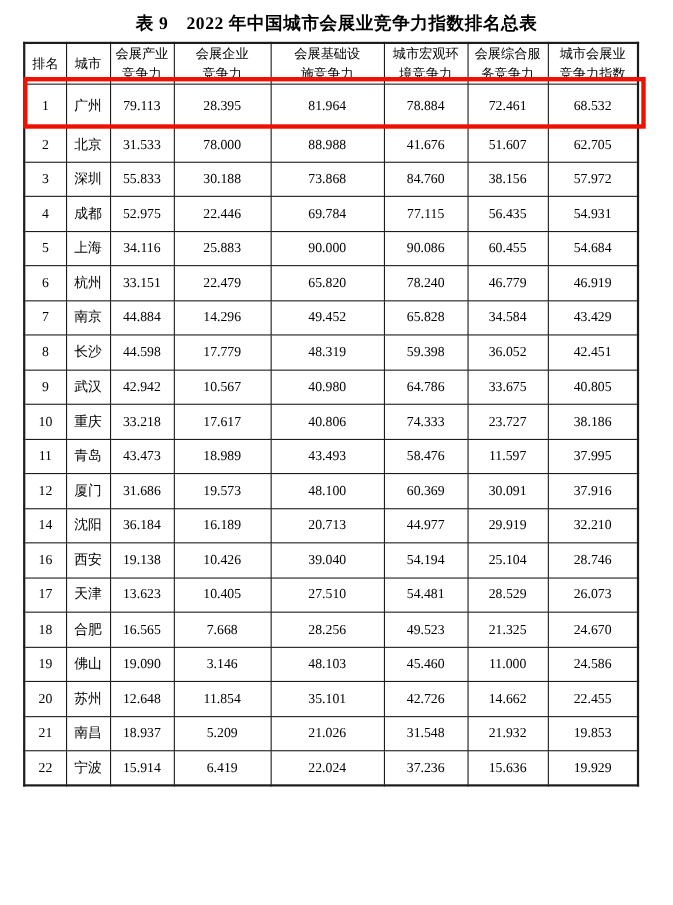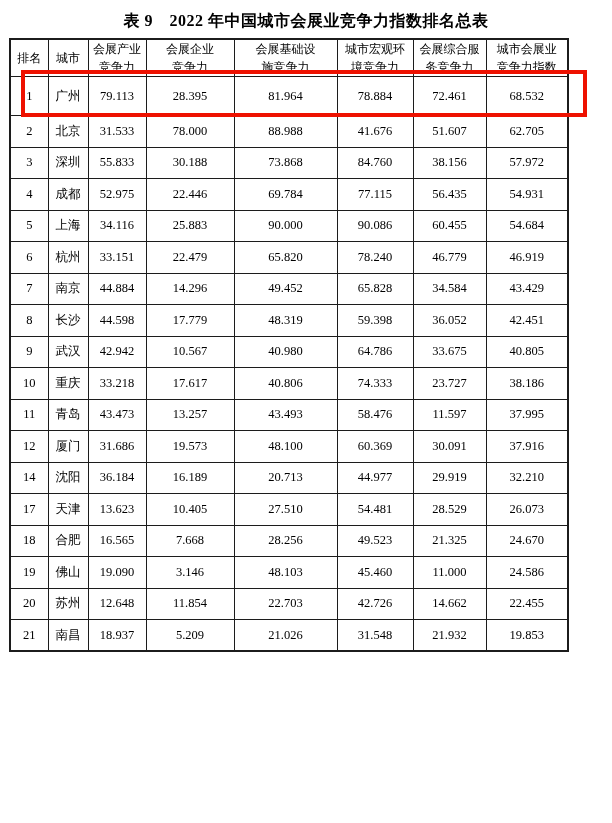--- a/index.html
+++ b/index.html
@@ -13,21 +13,21 @@
   .page { position: relative; width: 612px; height: 823px; }
   .doc-title {
     height: 38px;
     display: flex; align-items: center; justify-content: center;
     font-size: 16px; font-weight: bold;
     letter-spacing: 0.5px;
     padding-top: 4px;
     font-family: Liberation Serif, serif;
   }
   table.ranking {
-    margin-left: 9px;
+    margin-left: 21px;
     width: 558px;
     border-collapse: collapse;
     table-layout: fixed;
     padding-left: 32px;
   }
   table.ranking, table.ranking th, table.ranking td {
     border: 1px solid #1c1c1c;
   }
   table.ranking { border: 2px solid #1c1c1c; }
   th {
@@ -196,21 +196,21 @@
           <td>17.617</td>
           <td>40.806</td>
           <td>74.333</td>
           <td>23.727</td>
           <td class="bold">38.186</td>
         </tr>
         <tr>
           <td>11</td>
           <td>青岛</td>
           <td>43.473</td>
-          <td>13.257</td>
+          <td>18.989</td>
           <td>43.493</td>
           <td>58.476</td>
           <td>11.597</td>
           <td class="bold">37.995</td>
         </tr>
         <tr>
           <td>12</td>
           <td>厦门</td>
           <td>31.686</td>
           <td>19.573</td>
@@ -223,20 +223,30 @@
           <td>14</td>
           <td>沈阳</td>
           <td>36.184</td>
           <td>16.189</td>
           <td>20.713</td>
           <td>44.977</td>
           <td>29.919</td>
           <td class="bold">32.210</td>
         </tr>
         <tr>
+          <td>16</td>
+          <td>西安</td>
+          <td>19.138</td>
+          <td>10.426</td>
+          <td>39.040</td>
+          <td>54.194</td>
+          <td>25.104</td>
+          <td class="bold">28.746</td>
+        </tr>
+        <tr>
           <td>17</td>
           <td>天津</td>
           <td>13.623</td>
           <td>10.405</td>
           <td>27.510</td>
           <td>54.481</td>
           <td>28.529</td>
           <td class="bold">26.073</td>
         </tr>
         <tr>
@@ -257,32 +267,42 @@
           <td>48.103</td>
           <td>45.460</td>
           <td>11.000</td>
           <td class="bold">24.586</td>
         </tr>
         <tr>
           <td>20</td>
           <td>苏州</td>
           <td>12.648</td>
           <td>11.854</td>
-          <td>22.703</td>
+          <td>35.101</td>
           <td>42.726</td>
           <td>14.662</td>
           <td class="bold">22.455</td>
         </tr>
         <tr>
           <td>21</td>
           <td>南昌</td>
           <td>18.937</td>
           <td>5.209</td>
           <td>21.026</td>
           <td>31.548</td>
           <td>21.932</td>
           <td class="bold">19.853</td>
         </tr>
+        <tr>
+          <td>22</td>
+          <td>宁波</td>
+          <td>15.914</td>
+          <td>6.419</td>
+          <td>22.024</td>
+          <td>37.236</td>
+          <td>15.636</td>
+          <td class="bold">19.929</td>
+        </tr>
       </tbody>
   </table>
 
   <div class="highlight-box" id="highlight-box" style="border-color: rgb(238, 17, 0);"></div>
 </div>
 
 </body></html>

